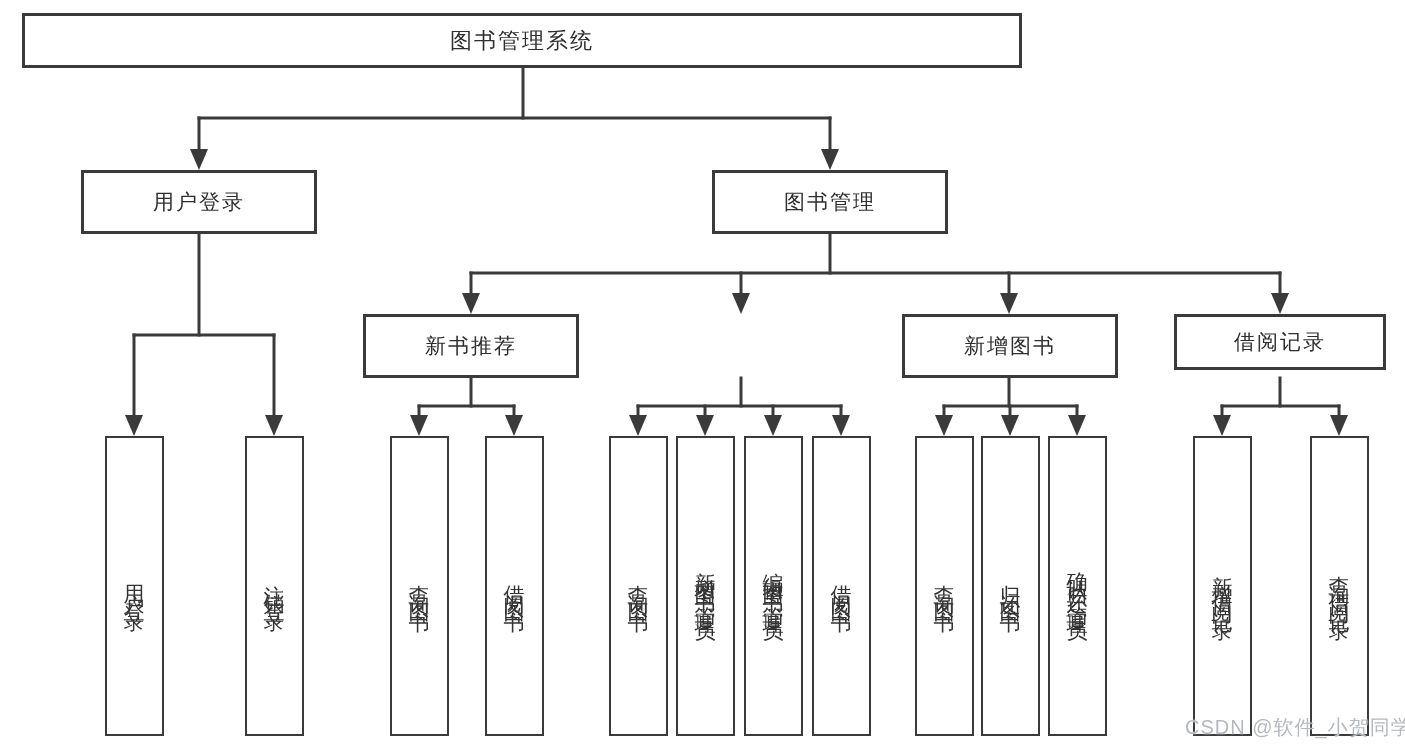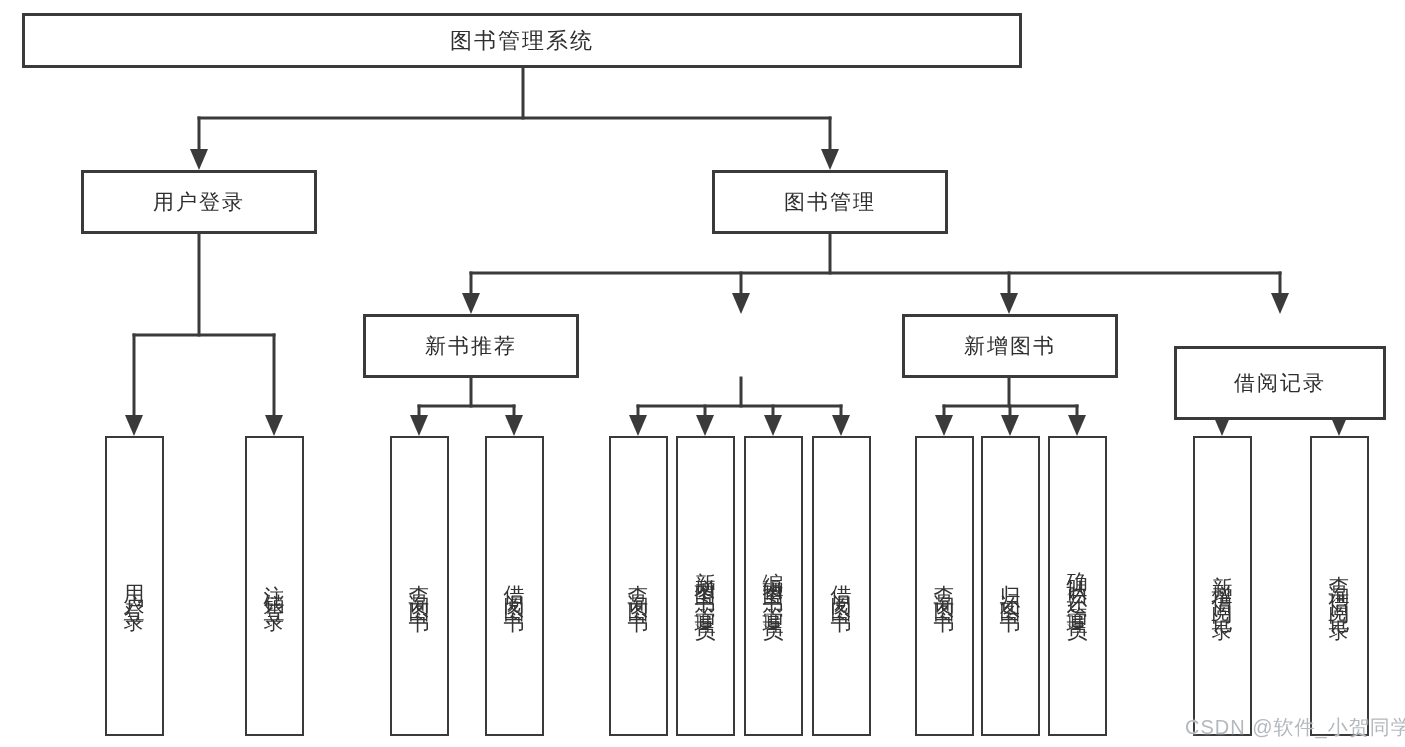--- a/index.html
+++ b/index.html
@@ -135,21 +135,21 @@
   <div class="box hbox" style="left:363px;top:314px;width:216px;height:64px;">
     <span>新书推荐</span>
   </div>
 
   <div class="box hbox" style="left:712px;top:170px;width:236px;height:64px;">
     <span>图书管理</span>
   </div>
   <div class="box hbox" style="left:902px;top:314px;width:216px;height:64px;">
     <span>新增图书</span>
   </div>
-  <div class="box hbox" style="left:1174px;top:314px;width:212px;height:74px;margin-top:32px;">
+  <div class="box hbox" style="left:1174px;top:314px;width:212px;height:56px;">
     <span>借阅记录</span>
   </div>
 
   <div class="box leaf" style="left:105px;">
     <span>用户登录</span>
   </div>
   <div class="box leaf" style="left:245px;">
     <span>注销登录</span>
   </div>
 

